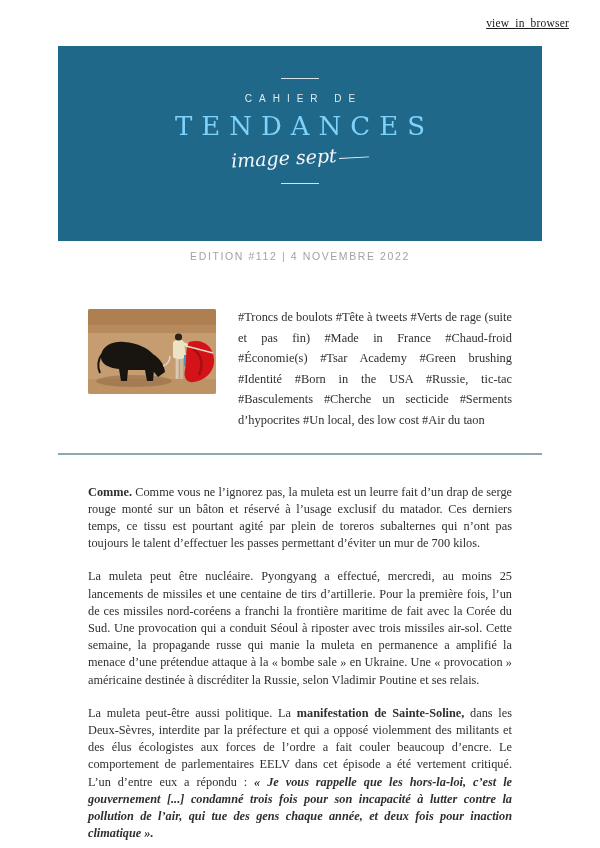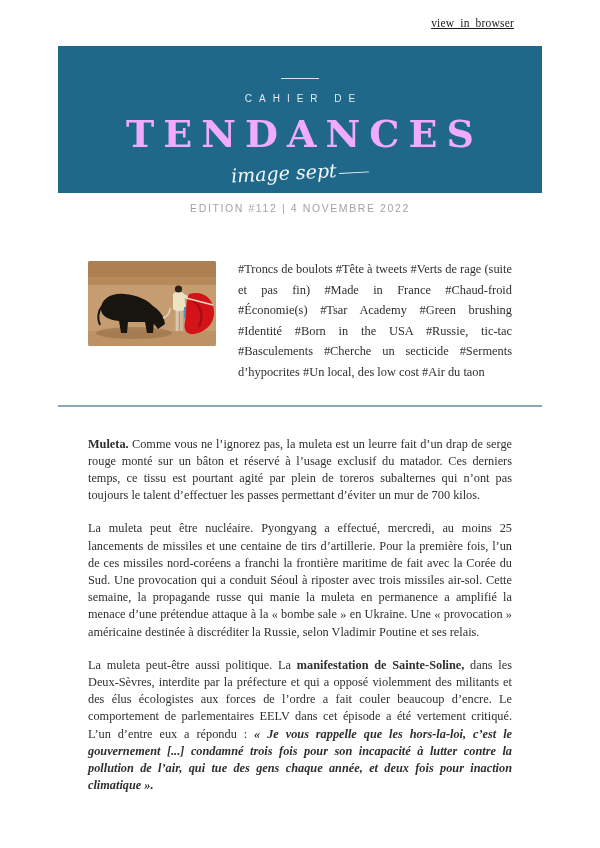--- a/index.html
+++ b/index.html
@@ -4,46 +4,46 @@
 <style>
   html, body { margin:0; padding:0; }
   body {
     width:600px; height:848px; overflow:hidden;
     background:#ffffff;
     font-family:"Liberation Serif", serif;
     color:#2f2f2f;
     position:relative;
   }
   
-  .topbar { text-align:right; padding:13px 86px 0 0; }
+  .topbar { text-align:right; padding:13px 31px 0 0; }
   .view-link {
     font-family:"Liberation Serif", serif;
     font-size:11.5px; color:#1a1a1a;
     text-decoration:underline; letter-spacing:.2px;
   }
   
   .masthead {
-    margin:15px 58px 0 58px; height:147px;
+    margin:15px 58px 0 58px; height:195px;
     display:flex; flex-direction:column; align-items:center;
   }
   .rule-sm { width:38px; border-top:1px solid rgba(255,255,255,.82); height:0; }
   .rule-top { margin-top:32px; }
   .rule-bottom { margin-top:15px; }
   .kicker {
     margin-top:14px;
     font-family:"Liberation Sans", sans-serif;
     font-size:10px; letter-spacing:7px; text-indent:7px;
     color:#e3ebf0;
   }
   .brand-title {
     margin-top:7px;
     font-family:"DejaVu Serif", serif;
-    font-size:38px; font-weight:700;
+    font-size:26px; font-weight:400;
     letter-spacing:9px; text-indent:9px;
-    color:#f0abfc;
+    color:#7dd3fc;
   }
   .signature {
     margin-top:5px;
     font-family:"DejaVu Serif", serif;
     font-style:italic; font-size:19px;
     color:#f3f6f8; transform:rotate(-3deg);
     display:flex; align-items:center;
   }
   .signature::after {
     content:""; display:inline-block; width:30px; height:0;
@@ -130,19 +130,19 @@
         <path d="M98 37 L125 44" stroke="#e7dbc5" stroke-width="1.4"></path>
       </svg>
     </div>
     <p class="hashtags">#Troncs de boulots #Tête à tweets #Verts de rage (suite et pas fin) #Made in France #Chaud-froid #Économie(s) #Tsar Academy #Green brushing #Identité #Born in the USA #Russie, tic-tac #Basculements #Cherche un secticide #Serments d’hypocrites #Un local, des low cost #Air du taon</p>
   </section>
 </div>
 
 <div class="divider"></div>
 
 <div class="content articles">
-  <p class="first"><span class="lead">Muleta.</span><span> Comme vous ne l’ignorez pas, la muleta est un leurre fait d’un drap de serge rouge monté sur un bâton et réservé à l’usage exclusif du matador. Ces derniers temps, ce tissu est pourtant agité par plein de toreros subalternes qui n’ont pas toujours le talent d’effectuer les passes permettant d’éviter un mur de 700 kilos.</span></p>
+  <p class="first"><span class="lead">Comme.</span><span> Comme vous ne l’ignorez pas, la muleta est un leurre fait d’un drap de serge rouge monté sur un bâton et réservé à l’usage exclusif du matador. Ces derniers temps, ce tissu est pourtant agité par plein de toreros subalternes qui n’ont pas toujours le talent d’effectuer les passes permettant d’éviter un mur de 700 kilos.</span></p>
 
   <p>La muleta peut être nucléaire. Pyongyang a effectué, mercredi, au moins 25 lancements de missiles et une centaine de tirs d’artillerie. Pour la première fois, l’un de ces missiles nord-coréens a franchi la frontière maritime de fait avec la Corée du Sud. Une provocation qui a conduit Séoul à riposter avec trois missiles air-sol. Cette semaine, la propagande russe qui manie la muleta en permanence a amplifié la menace d’une prétendue attaque à la « bombe sale » en Ukraine. Une « provocation » américaine destinée à discréditer la Russie, selon Vladimir Poutine et ses relais.</p>
 
   <p><span>La muleta peut-être aussi politique. La </span><span class="bold">manifestation de Sainte-Soline,</span><span> dans les Deux-Sèvres, interdite par la préfecture et qui a opposé violemment des militants et des élus écologistes aux forces de l’ordre a fait couler beaucoup d’encre. Le comportement de parlementaires EELV dans cet épisode a été vertement critiqué. L’un d’entre eux a répondu : </span><span class="quote">« Je vous rappelle que les hors-la-loi, c’est le gouvernement [...] condamné trois fois pour son incapacité à lutter contre la pollution de l’air, qui tue des gens chaque année, et deux fois pour inaction climatique ».</span></p>
 
 </div>
 
 </body></html>

